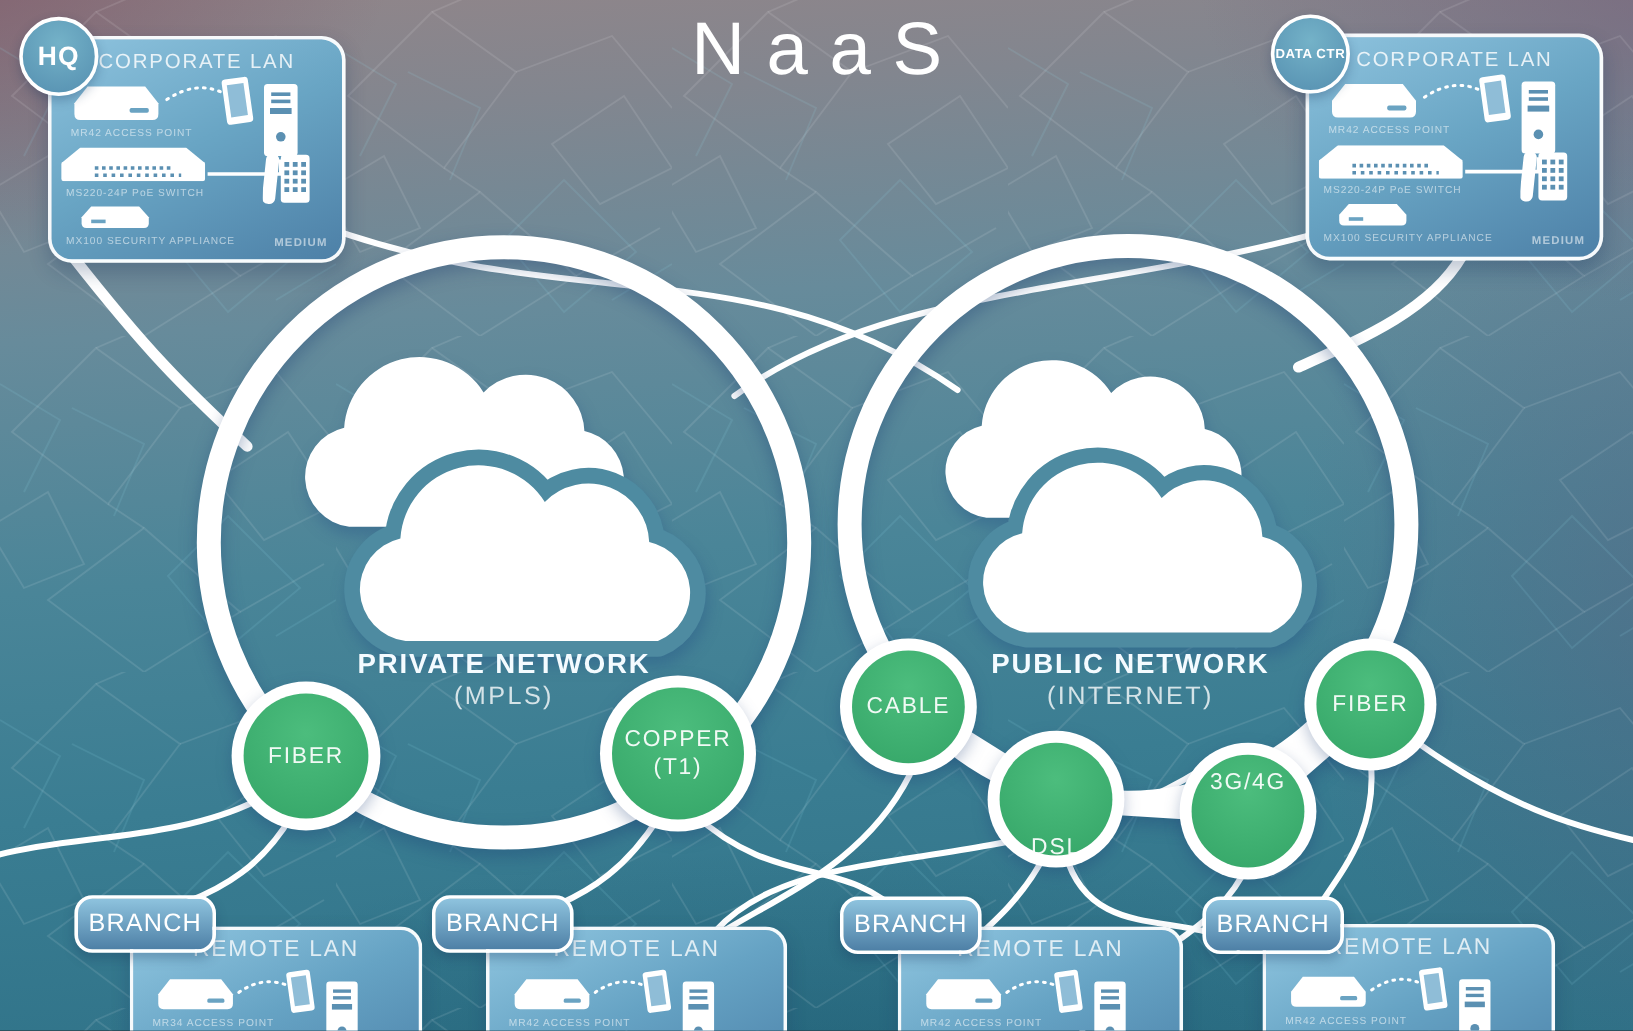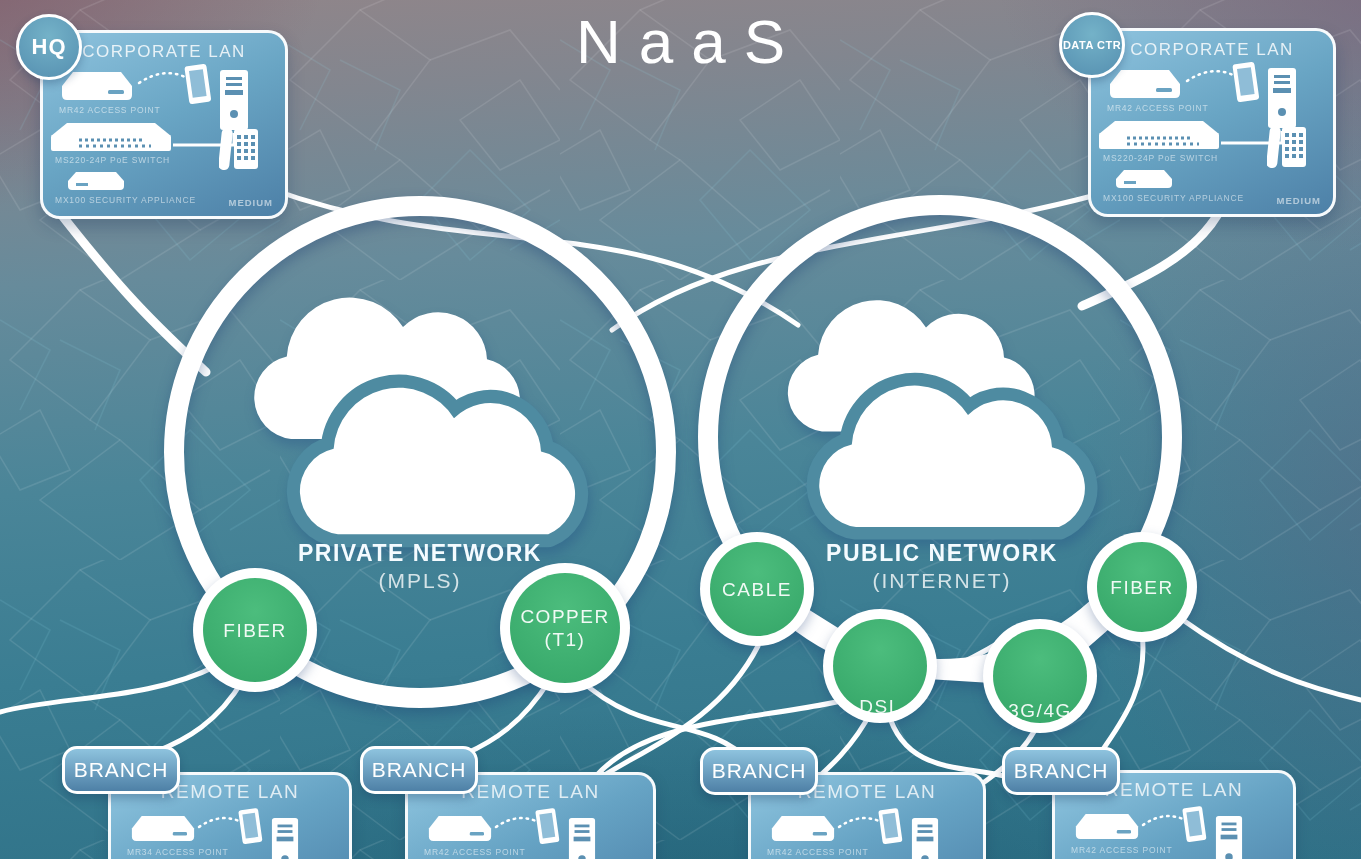--- a/index.html
+++ b/index.html
@@ -222,21 +222,21 @@
     <div class="net-sub">(INTERNET)</div>
   </div>
 
   <div class="node-label" style="left:255px;top:630px">FIBER</div>
   <div class="node-label" style="left:565px;top:628px">
     <div>COPPER</div>
     <div>(T1)</div>
   </div>
   <div class="node-label" style="left:757px;top:589px">CABLE</div>
   <div class="node-label" style="left:880px;top:706px">DSL</div>
-  <div class="node-label" style="left:1040px;top:710px">3G/4G</div>
+  <div class="node-label" style="left:1040px;top:652px">3G/4G</div>
   <div class="node-label" style="left:1142px;top:587px">FIBER</div>
 
   <div class="corp-panel" style="left:40px;top:30px">
     <div class="corp-title">CORPORATE LAN</div>
     <svg class="abs" style="left:0;top:0" width="230" height="180">
       <path d="M 96 50 Q 120 34 142 44" fill="none" stroke="#ffffff" stroke-width="2.5" stroke-dasharray="1.5 5" stroke-linecap="round"></path>
       <path d="M 191 100 V 112 H 130" fill="none" stroke="#ffffff" stroke-width="3"></path>
     </svg>
     <svg class="abs" style="left:18px;top:38px" width="72" height="30" viewBox="0 0 72 30">
         <use href="#icon-ap"></use>

